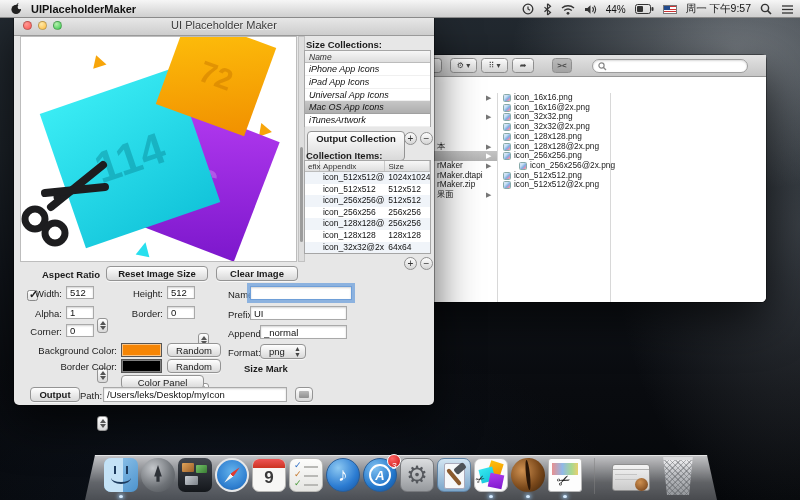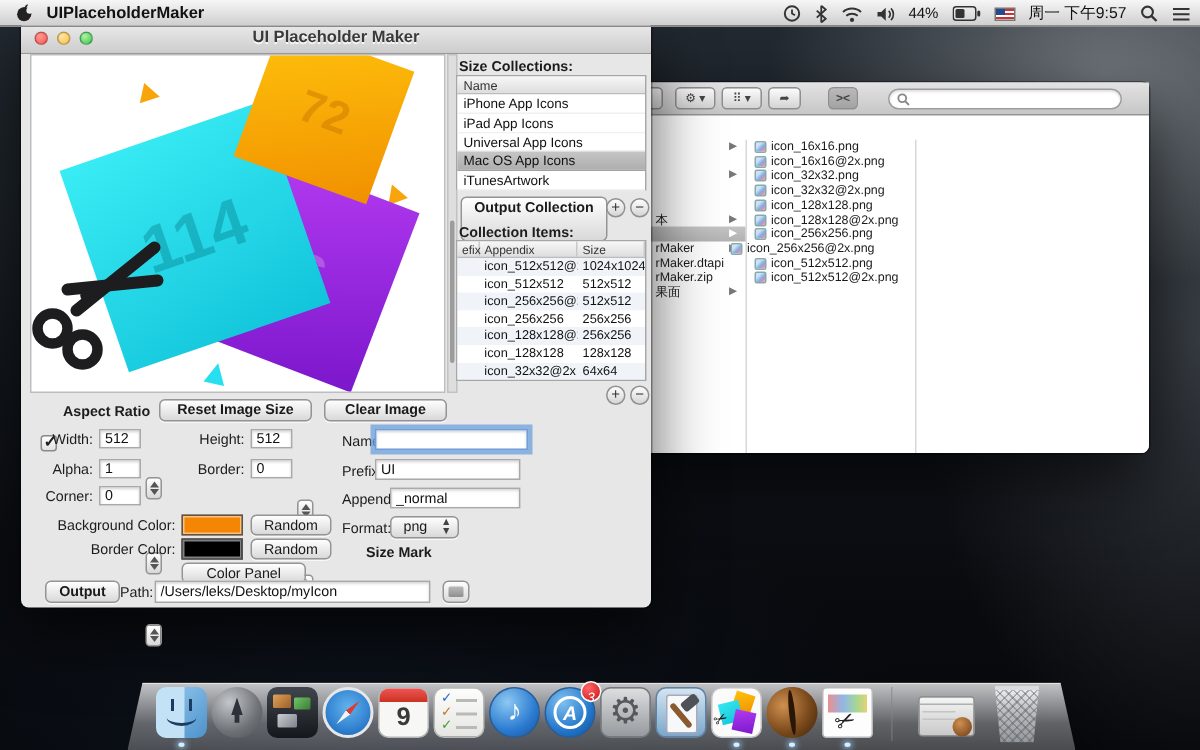--- a/index.html
+++ b/index.html
@@ -22,21 +22,21 @@
   .mb-app { font-weight:bold; margin-left:8px; }
   .mb-right { position:absolute; right:6px; top:0; height:18px; display:flex; align-items:center; gap:9px; }
   .mb-ico svg { display:block; }
   .mb-clock { font-size:10.5px; }
 
   
   .window { position:absolute; border-radius:5px; box-shadow:0 18px 45px rgba(0,0,0,.65), 0 0 0 1px rgba(0,0,0,.35); }
   .titlebar { height:22px; border-radius:5px 5px 0 0;
     background:linear-gradient(180deg,#ededed,#cdcdcd); border-bottom:1px solid #9a9a9a;
     position:relative; text-align:center; }
-  .titlebar .ttl { font-size:11px; font-weight:bold; color:#3a3a3a; line-height:22px;
+  .titlebar .ttl { font-size:11px; font-weight:normal; color:#3a3a3a; line-height:22px;
     text-shadow:0 1px 0 rgba(255,255,255,.8); }
   .tl { position:absolute; top:7px; width:9px; height:9px; border-radius:50%; border:1px solid rgba(0,0,0,.25); }
   .tl.red{ left:9px; background:radial-gradient(circle at 35% 30%,#ff9a94,#fc5753);}
   .tl.yel{ left:24px; background:radial-gradient(circle at 35% 30%,#ffe9a8,#fdbc40);}
   .tl.grn{ left:39px; background:radial-gradient(circle at 35% 30%,#b7f0ae,#34c84a);}
 
   
   .label { font-size:9.5px; color:#1c1c1c; }
   .aqua-btn { background:linear-gradient(180deg,#fefefe,#d9d9d9); border:1px solid #949494;
     border-radius:4px; font-size:9.5px; color:#1a1a1a; text-align:center;
@@ -50,21 +50,21 @@
   .stepper { width:11px; height:15px; border:1px solid #949494; border-radius:3px;
     background:linear-gradient(180deg,#fff,#d8d8d8); position:relative; }
   .stepper i { position:absolute; left:2px; width:0; height:0; border-left:3.5px solid transparent; border-right:3.5px solid transparent; }
   .stepper .up { top:2px; border-bottom:4px solid #555; }
   .stepper .dn { bottom:2px; border-top:4px solid #555; }
   .chk { width:11px; height:11px; border:1px solid #8a8a8a; border-radius:2.5px;
     background:linear-gradient(180deg,#fff,#e2e2e2); position:relative; }
   .chk::after { content:"✓"; position:absolute; left:1px; top:-3px; font-size:11px; font-weight:bold; color:#222; }
   .swatch { border:1px solid #555; box-shadow:inset 0 0 0 1px rgba(255,255,255,.5); }
 
-  .listbox { background:#fff; border:1px solid #a6a6a6; font-size:9px; }
+  .listbox { background:#fff; border:1px solid #a6a6a6; font-size:9px;font-style:italic; }
   .lb-head { height:12px; background:linear-gradient(180deg,#f7f7f7,#dedede); border-bottom:1px solid #bcbcbc;
     font-size:8.5px; color:#333; padding-left:4px; line-height:12px; }
   .lb-row { height:12.8px; line-height:12.8px; padding-left:4px; color:#111; border-bottom:1px solid #f0f0f0; background:#fff; }
   .lb-row.sel { background:linear-gradient(180deg,#c6c6c6,#aeaeae); border-bottom-color:#a0a0a0; }
 
   .tbl { background:#fff; border:1px solid #a6a6a6; font-size:8.5px; }
   .tbl-head { display:flex; height:11px; background:linear-gradient(180deg,#f7f7f7,#dedede);
     border-bottom:1px solid #bcbcbc; font-size:8px; color:#333; line-height:11px; }
   .tbl-head div { padding-left:3px; border-right:1px solid #c9c9c9; }
   .tbl-row { display:flex; height:11.6px; line-height:11.6px; color:#111; }
@@ -171,21 +171,21 @@
         <span style="position:absolute;left:16px">icon_128x128.png</span>
       </div>
     <div class="f-row" style="left:198px; top:48.5px; width:112px">
         <span class="png-ico" style="left:5px"></span>
         <span style="position:absolute;left:16px">icon_128x128@2x.png</span>
       </div>
     <div class="f-row" style="left:198px; top:58.2px; width:112px">
         <span class="png-ico" style="left:5px"></span>
         <span style="position:absolute;left:16px">icon_256x256.png</span>
       </div>
-    <div class="f-row" style="left:182px; top:67.9px; width:112px">
+    <div class="f-row" style="left:214px; top:67.9px; width:112px">
         <span class="png-ico" style="left:5px"></span>
         <span style="position:absolute;left:16px">icon_256x256@2x.png</span>
       </div>
     <div class="f-row" style="left:198px; top:77.6px; width:112px">
         <span class="png-ico" style="left:5px"></span>
         <span style="position:absolute;left:16px">icon_512x512.png</span>
       </div>
     <div class="f-row" style="left:198px; top:87.3px; width:112px">
         <span class="png-ico" style="left:5px"></span>
         <span style="position:absolute;left:16px">icon_512x512@2x.png</span>

